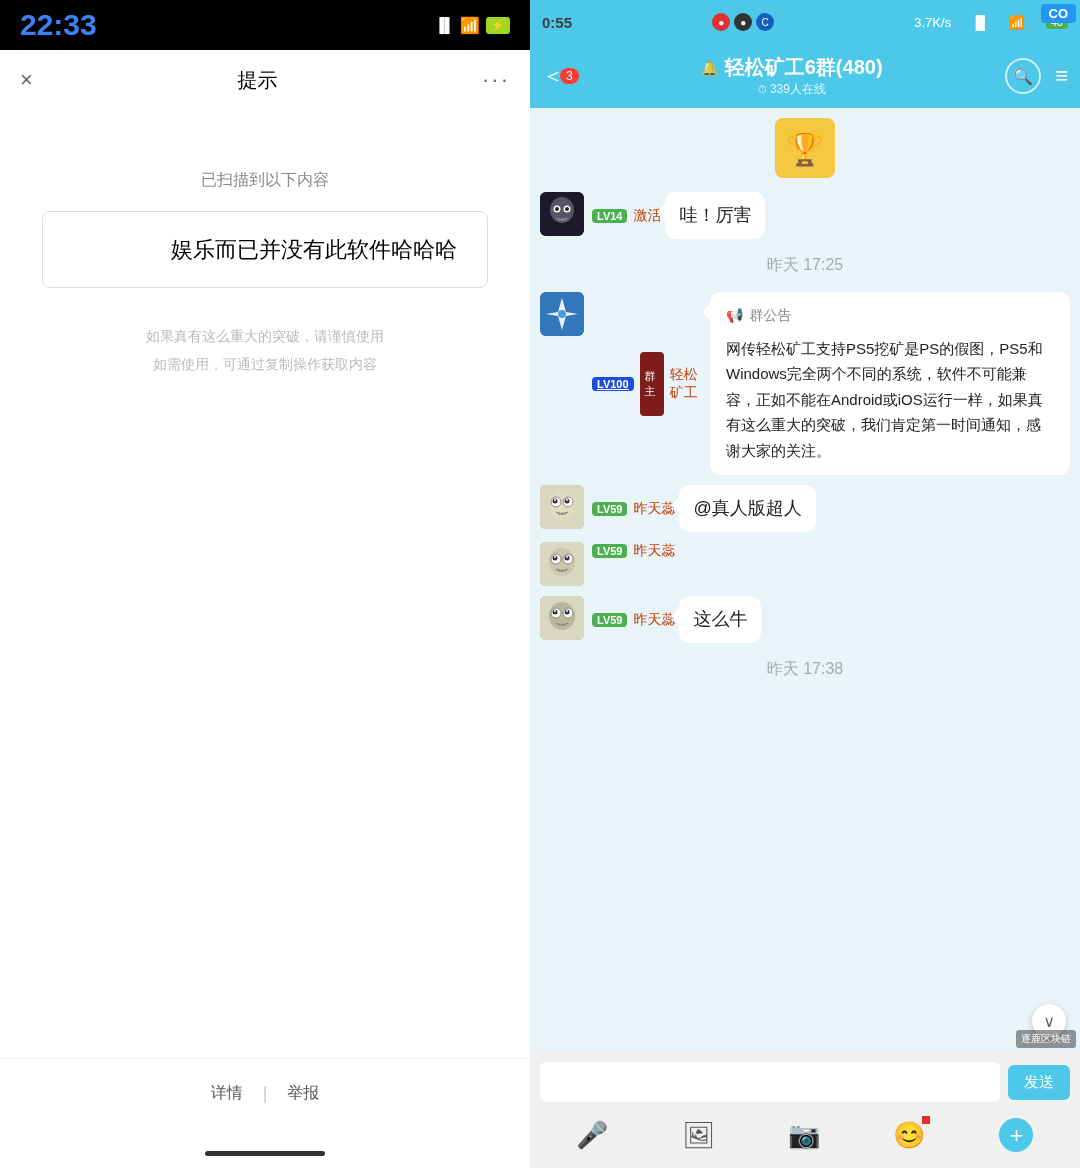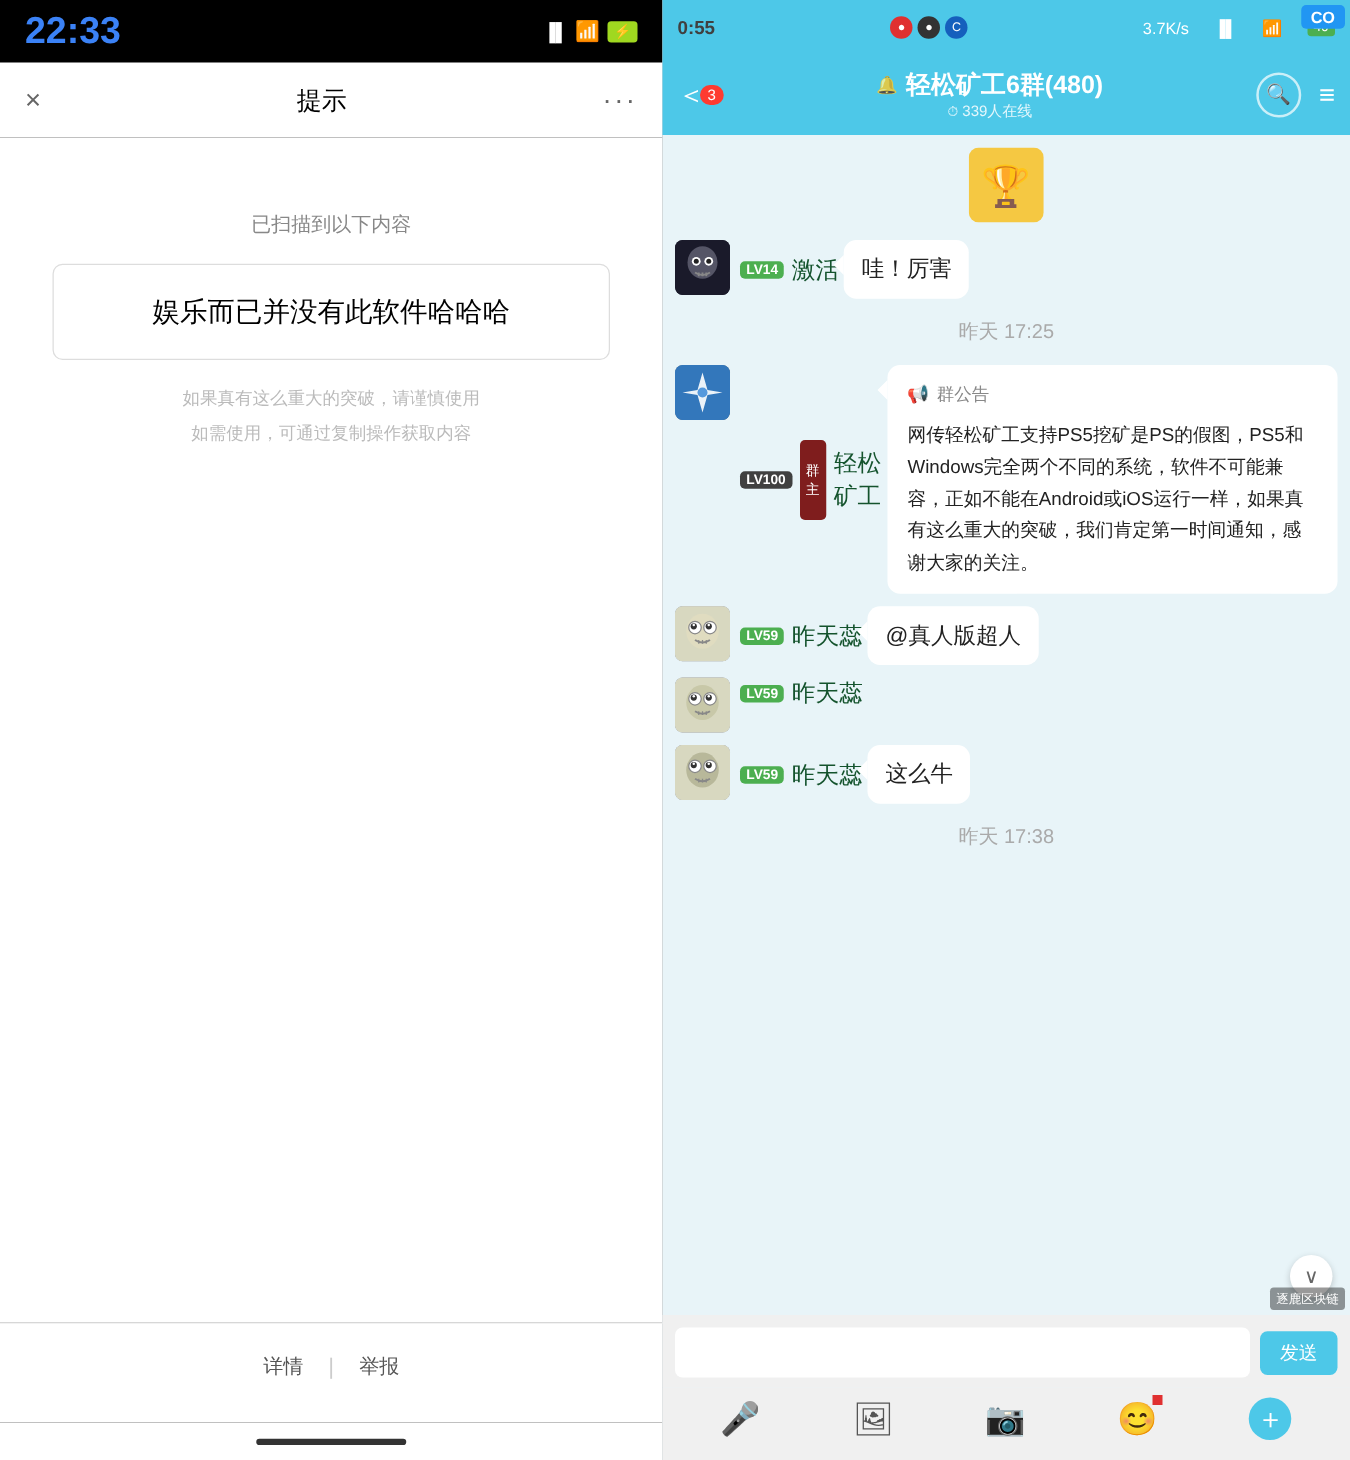--- a/index.html
+++ b/index.html
@@ -94,22 +94,22 @@
       font-size: 16px;
       color: #888;
       margin-bottom: 20px;
     }
 
     .scan-result-box {
       border: 1px solid #ddd;
       border-radius: 8px;
       padding: 20px 30px;
       width: 100%;
-      text-align: center;
-      margin-bottom: 16px;
+      text-align: right;
+      margin-bottom: 34px;
     }
 
     .scan-result-text {
       font-size: 22px;
       color: #000;
       font-weight: 500;
       line-height: 1.6;
     }
 
     .scan-disclaimer {
@@ -367,33 +367,33 @@
 
     .level-badge {
       border-radius: 4px;
       padding: 1px 5px;
       font-size: 11px;
       color: #fff;
       font-weight: bold;
     }
 
     .lv-green { background: #4CAF50; }
-    .lv-gold { background: #404040; }
+    .lv-gold { background: #1d4ed8; text-decoration: underline; }
 
     .admin-label {
       background: #7f1d1d;
       color: #fff;
       font-size: 11px;
       padding: 17px 5px;
       border-radius: 4px;
     }
 
     .msg-name {
-      font-size: 19px;
-      color: #14532d;
+      font-size: 14px;
+      color: #c2410c;
     }
 
     .bubble {
       background: #fff;
       border-radius: 10px;
       padding: 10px 14px;
       font-size: 18px;
       color: #222;
       max-width: 380px;
       line-height: 1.5;

